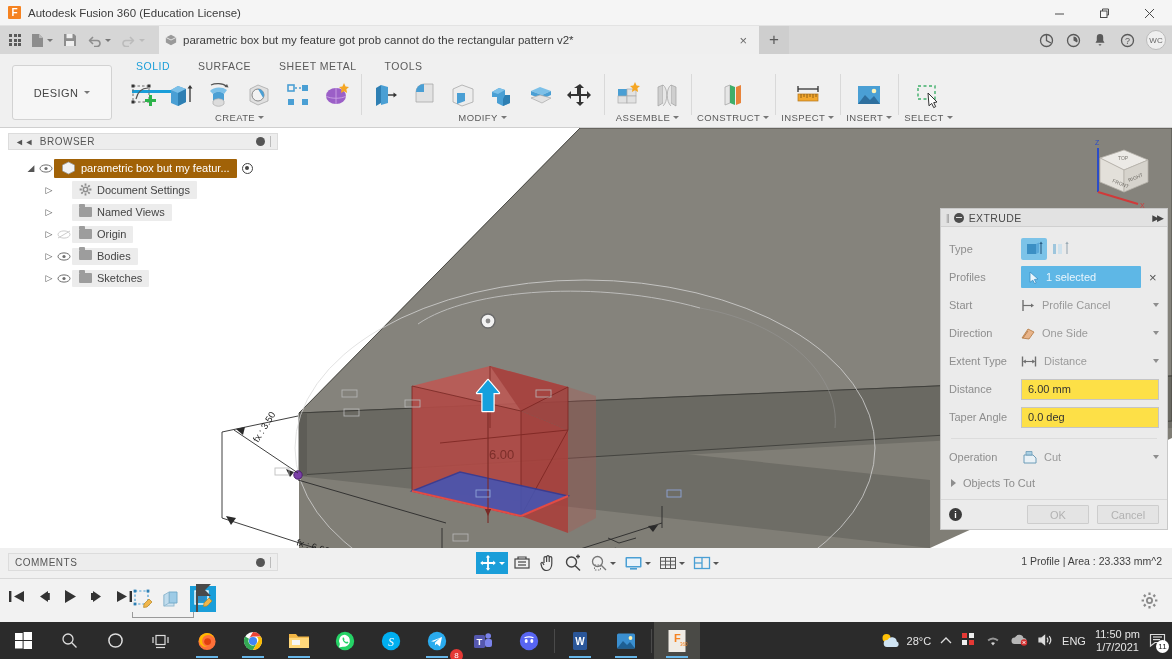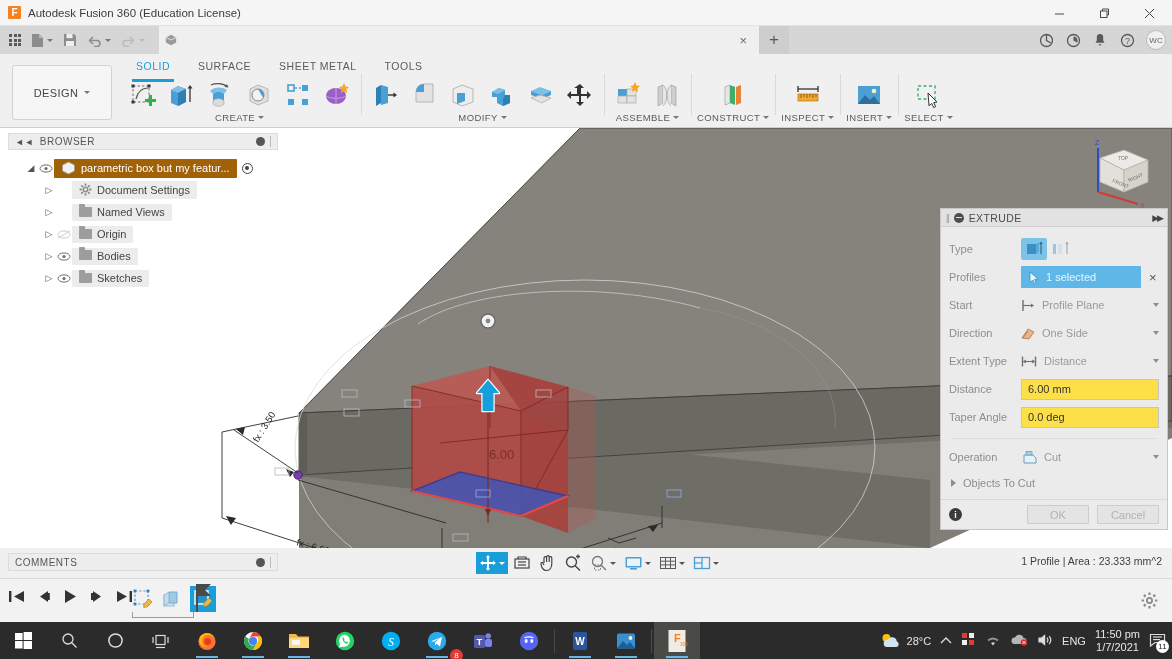--- a/index.html
+++ b/index.html
@@ -69,21 +69,21 @@
   }
   .design-btn {
     position:absolute; left:12px; top:11px; width:100px; height:55px;
     border:1px solid #d2d2d2; border-radius:3px; background:#f6f6f6;
     display:flex;align-items:center;justify-content:center;
     font-size:11px; color:#444; letter-spacing:.4px;
   }
   .ws-tabs { position:absolute; left:122px; top:3px; display:flex; }
   .ws-tab {
     font-size:10.5px; letter-spacing:.5px; color:#5a5a5a;
-    padding:3px 14px 9px; position:relative;
+    padding:3px 14px 20px; position:relative;
   }
   .ws-tab.active { color:#1a9ed9; }
   .ws-tab.active::after {
     content:""; position:absolute; left:10px; right:10px; bottom:-1px; height:3px; background:#1a9ed9;
   }
   .panels { position:absolute; left:118px; top:18px; display:flex; align-items:flex-start; height:56px; }
   .panel { display:flex; flex-direction:column; align-items:center; padding:0 6px; position:relative; }
   .panel + .panel::before {
     content:""; position:absolute; left:0; top:2px; bottom:8px; width:1px; background:#d9d9d9;
   }
@@ -324,20 +324,21 @@
           </svg>
         <span class="caret" style="border-top-color:#bbb"></span>
       </div>
     </div>
 
     <div class="doc-tab">
       <svg class="tab-cube" viewBox="0 0 14 14">
         <path d="M7 1l6 3v6l-6 3-6-3V4z" fill="#9a9a9a"></path>
           <path d="M1 4l6 3 6-3" fill="none" stroke="#efefef" stroke-width="1"></path>
       </svg>
+      <span>parametric box but my feature got prob cannot do the rectangular pattern v2*</span>
       <span class="tab-x">×</span>
     </div>
 
     <div class="ab-plus">+</div>
 
     <div class="appbar-right">
       <div class="ab-icon">
         <svg width="15" height="15" viewBox="0 0 15 15" fill="none" stroke="#5a5a5a" stroke-width="1.3">
             <circle cx="7.5" cy="7.5" r="6"></circle>
             <path d="M7.5 1.5v6l4.5 2.5"></path>
@@ -865,21 +866,21 @@
 
       <div class="ex-row">
         <div class="ex-lbl">Start</div>
         <div class="ex-ctl">
           <div class="combo">
             <svg width="15" height="13" viewBox="0 0 15 13">
               <line x1="2" y1="1" x2="2" y2="12" stroke="#6f6f6f" stroke-width="1.4"></line>
               <line x1="2" y1="6.5" x2="11" y2="6.5" stroke="#6f6f6f" stroke-width="1.2"></line>
               <path d="M13 6.5l-3 2v-4z" fill="#6f6f6f"></path>
             </svg>
-            <span>Profile Plane</span>
+            <span>Profile Cancel</span>
             <i class="cb-caret"></i>
           </div>
         </div>
       </div>
 
       <div class="ex-row">
         <div class="ex-lbl">Direction</div>
         <div class="ex-ctl">
           <div class="combo">
             <svg width="15" height="13" viewBox="0 0 15 13">

